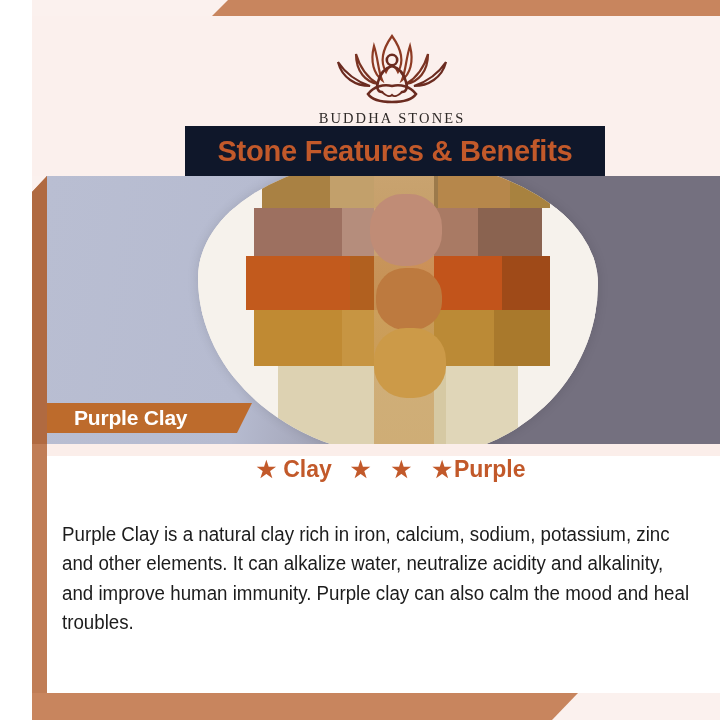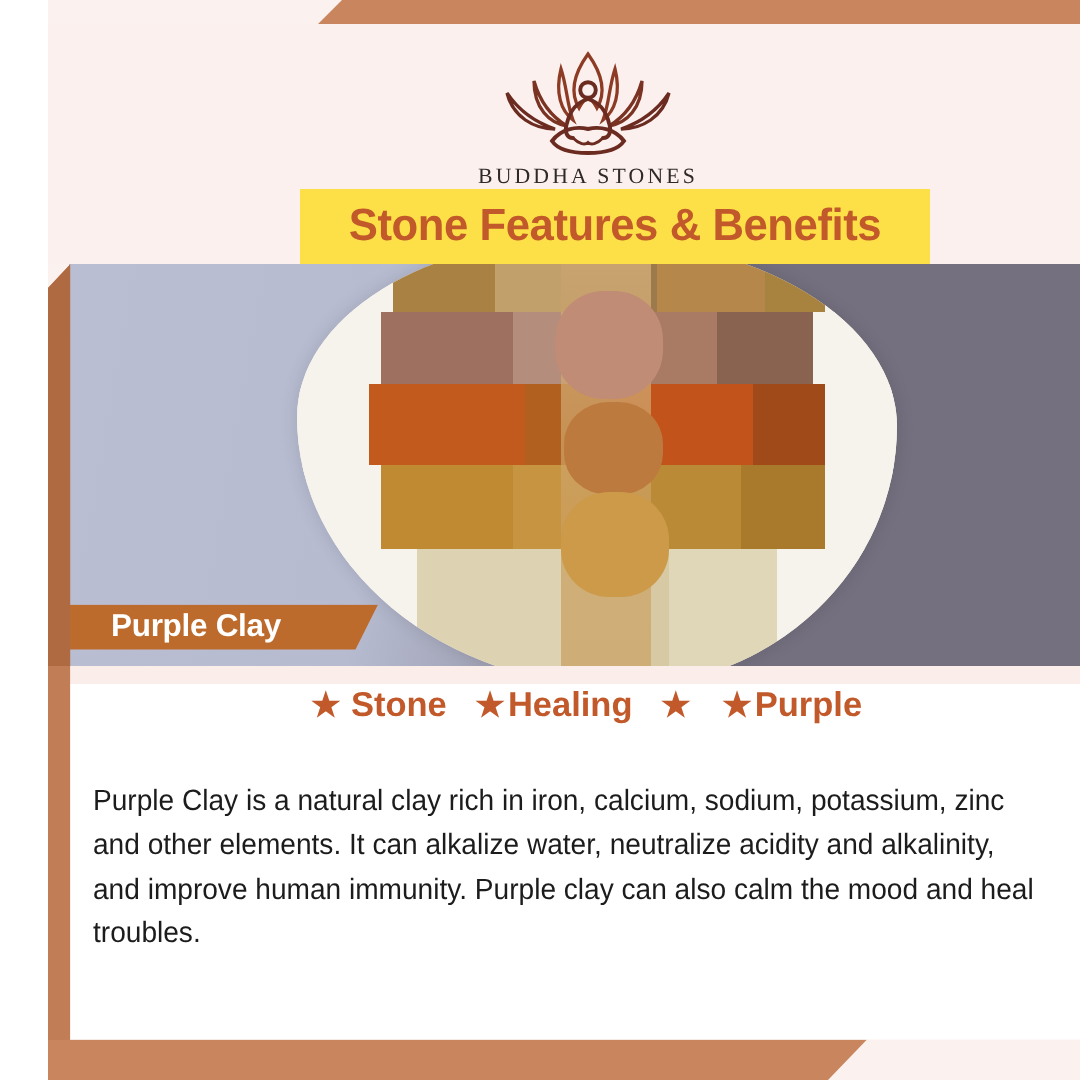--- a/index.html
+++ b/index.html
@@ -86,23 +86,23 @@
     margin-top: 2px;
     font-family: "Liberation Serif", serif;
     font-size: 14.5px;
     letter-spacing: 2.1px;
     color: #2f2a28;
     font-weight: 400;
   }
 
   .title-panel {
     position: absolute;
-    left: 168px; top: 126px;
+    left: 153px; top: 126px;
     width: 420px; height: 50px;
-    background: #fde047;
+    background: #0f172a;
     display: flex;
     align-items: center;
     justify-content: center;
     z-index: 4;
   }
   .title-text {
     font-size: 30px;
     font-weight: 700;
     color: #c2592a;
     letter-spacing: -0.3px;
@@ -290,25 +290,24 @@
   <div class="ribbon">
     <span class="ribbon-text">Purple Clay</span>
   </div>
 
   <div class="content">
     <div class="pink-band"></div>
 
     <div class="benefits">
       <div class="benefit spaced">
         <span class="star">★</span>
-        <span>Stone</span>
+        <span>Clay</span>
       </div>
       <div class="benefit">
         <span class="star">★</span>
-        <span>Healing</span>
       </div>
       <div class="benefit">
         <span class="star">★</span>
       </div>
       <div class="benefit">
         <span class="star">★</span>
         <span>Purple</span>
       </div>
     </div>
 

